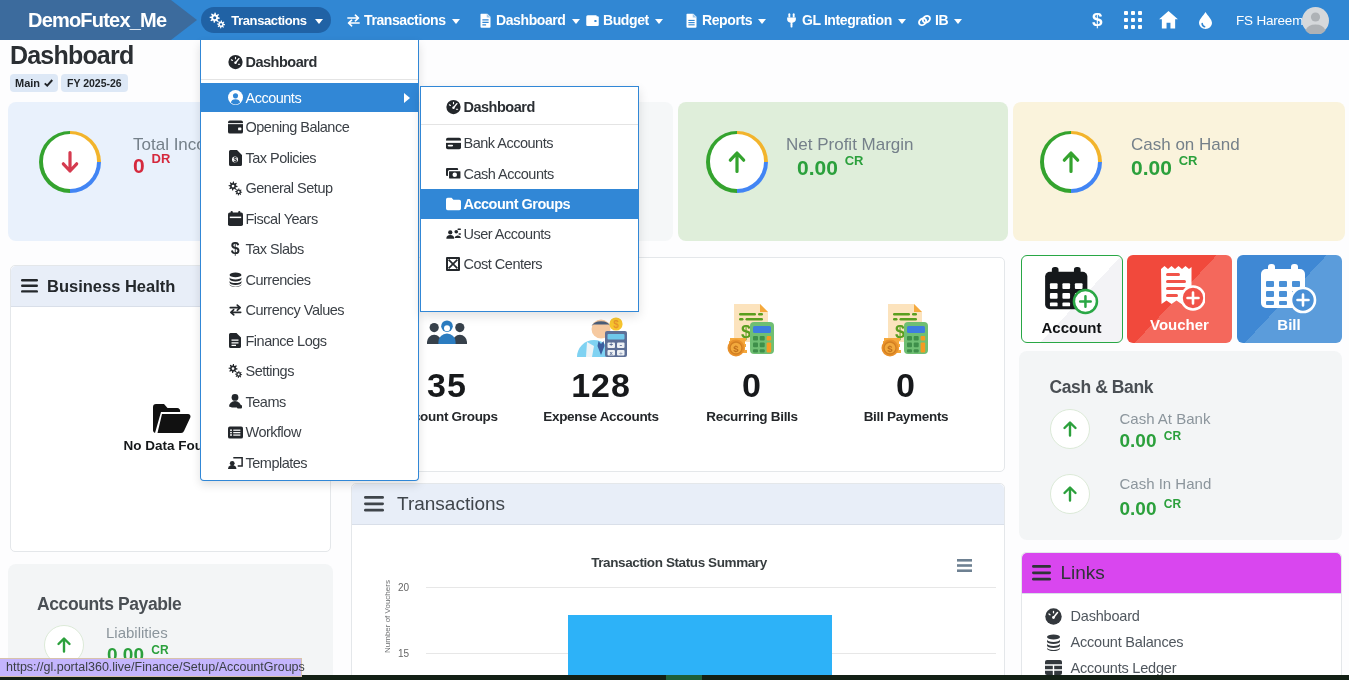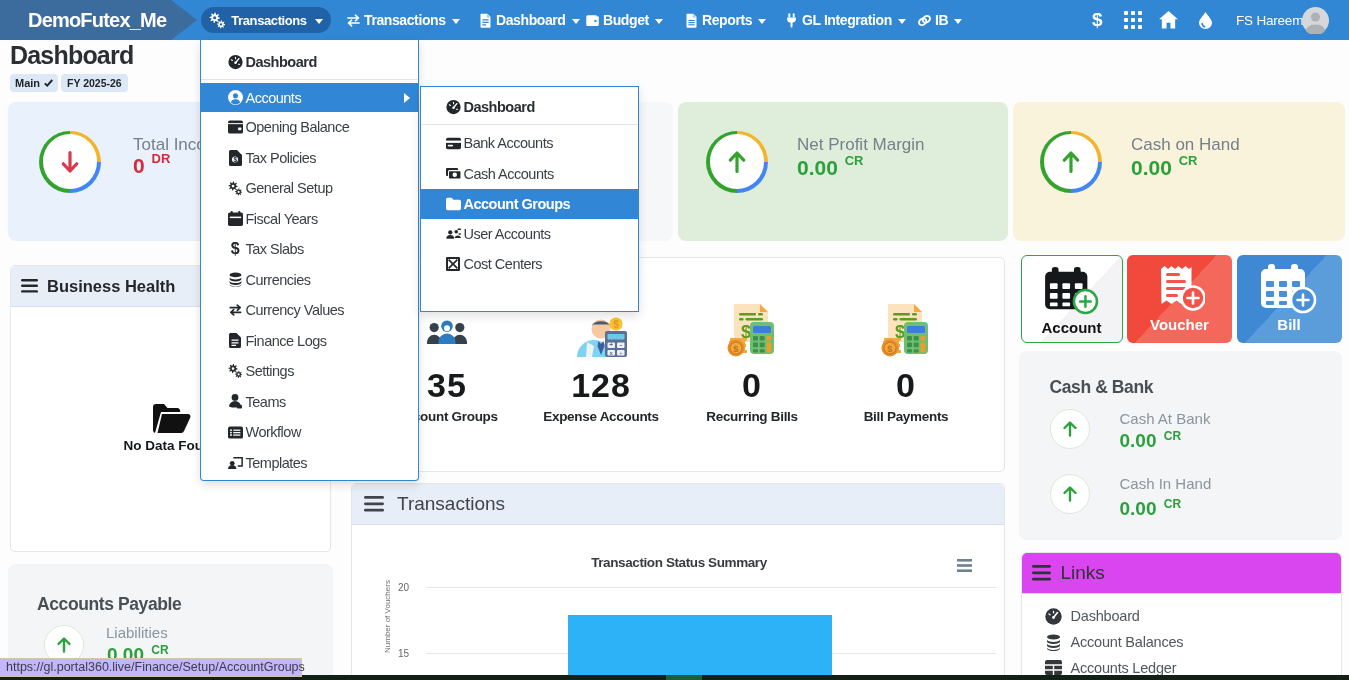--- a/index.html
+++ b/index.html
@@ -176,21 +176,21 @@
   <div class="cval" style="left:125px;top:51px;color:#d5293d">0 <sup>DR</sup></div>
 </div>
 <div class="card" style="left:343px;width:330px;background:#f5f7f8"></div>
 <div class="card" style="left:678px;width:330px;background:#dfeeda">
   <div class="ring" style="left:28px;top:29px;width:62px;height:62px">
         <i></i>
         <svg width="34" height="34" viewBox="0 0 34 34" fill="none" stroke="#34a32e" stroke-width="3.2" stroke-linecap="round" stroke-linejoin="round">
           <path d="M17 26.5 V8 M10.3 15.2 L17 8 L23.7 15.2"></path>
         </svg>
       </div>
-  <div class="clab" style="left:119px;top:33px">Net Profit Margin</div>
+  <div class="clab" style="left:108px;top:33px">Net Profit Margin</div>
   <div class="cval" style="left:119px;top:53px">0.00 <sup>CR</sup></div>
 </div>
 <div class="card" style="left:1013px;width:332px;background:#faf3dc">
   <div class="ring" style="left:27px;top:29px;width:62px;height:62px">
         <i></i>
         <svg width="34" height="34" viewBox="0 0 34 34" fill="none" stroke="#34a32e" stroke-width="3.2" stroke-linecap="round" stroke-linejoin="round">
           <path d="M17 26.5 V8 M10.3 15.2 L17 8 L23.7 15.2"></path>
         </svg>
       </div>
   <div class="clab" style="left:118px;top:33px">Cash on Hand</div>

